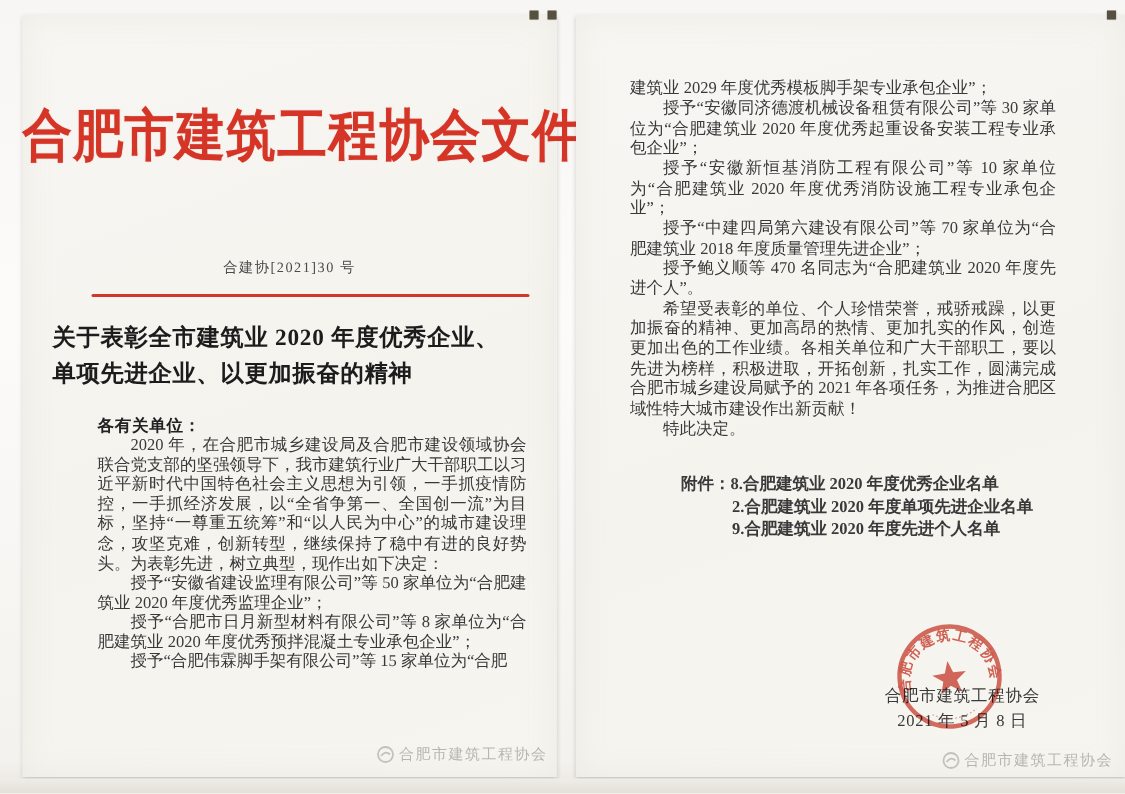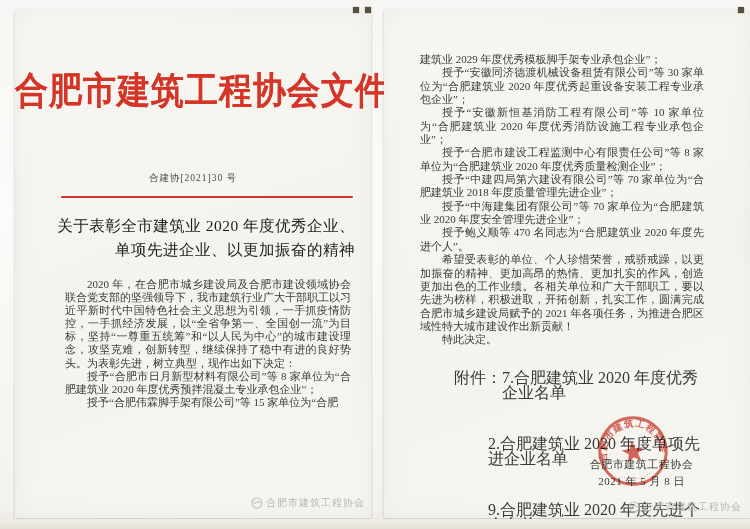--- a/index.html
+++ b/index.html
@@ -30,36 +30,36 @@
   }
   .doc-no{
     position:absolute; top:162px; left:0; right:0; text-align:center;
     font-size:9.5px; color:#4a4a4a; letter-spacing:1px;
   }
   .red-rule{
     position:absolute; top:186px; left:46px; right:18px; height:2px;
     background:#cf382a; border-radius:1px;
   }
   .doc-title{
-    position:absolute; top:204px; left:20px; right:16px; text-align:right;
-    font-size:15.5px; font-weight:normal; color:#1c1c1c; line-height:24px;
+    position:absolute; top:204px; left:20px; right:16px; text-align:left;
+    font-size:15.5px; font-weight:bold; color:#1c1c1c; line-height:24px;
     letter-spacing:.5px;
   }
   .content{ position:absolute; font-size:11px; color:#39393a; line-height:13.1px; }
   .content-1{ top:268px; left:50px; right:20px; }
   .content p{ text-align:justify; }
   .content p.indent{ text-indent:2em; }
   .salutation{ font-weight:bold; color:#222; letter-spacing:.5px; }
 
   
   .content-2{ top:43px; left:36px; right:46px; line-height:13.35px; }
-  .attachments{ margin-top:23px; font-size:16px; color:#39393a; line-height:15px; padding-left:34px; }
+  .attachments{ margin-top:23px; font-size:11px; color:#39393a; line-height:15px; padding-left:34px;font-weight:bold; }
   .att-row{ display:flex; }
   .att-label{ white-space:nowrap; }
-  .att-indent{ padding-left:34px;margin-top:36px; }
+  .att-indent{ padding-left:34px; }
   .signature{
     position:absolute; top:446px; left:175px; width:165px;
     text-align:center; font-size:11px; color:#3a3a3a; line-height:17px; letter-spacing:.5px;
   }
   .seal{
     position:absolute; left:212px; top:404px; width:74px; height:74px;
     opacity:.86; mix-blend-mode:multiply; transform:rotate(-8deg);
   }
 
   
@@ -84,52 +84,52 @@
     <div class="red-head">合肥市建筑工程协会文件</div>
     <div class="doc-no">合建协[2021]30 号</div>
     <div class="red-rule"></div>
 
     <div class="doc-title">
       <span style="display:block">关于表彰全市建筑业 2020 年度优秀企业、</span>
       <span style="display:block">单项先进企业、以更加振奋的精神</span>
     </div>
 
     <div class="content content-1">
+      <p class="salutation">各有关单位：</p>
       <p class="indent">2020 年，在合肥市城乡建设局及合肥市建设领域协会联合党支部的坚强领导下，我市建筑行业广大干部职工以习近平新时代中国特色社会主义思想为引领，一手抓疫情防控，一手抓经济发展，以“全省争第一、全国创一流”为目标，坚持“一尊重五统筹”和“以人民为中心”的城市建设理念，攻坚克难，创新转型，继续保持了稳中有进的良好势头。为表彰先进，树立典型，现作出如下决定：</p>
+      <p class="indent">授予“安徽省建设监理有限公司”等 50 家单位为“合肥建筑业 2020 年度优秀监理企业”；</p>
       <p class="indent">授予“合肥市日月新型材料有限公司”等 8 家单位为“合肥建筑业 2020 年度优秀预拌混凝土专业承包企业”；</p>
       <p class="indent">授予“合肥伟霖脚手架有限公司”等 15 家单位为“合肥</p>
     </div>
 
     <div class="watermark wm-1">
       <svg class="wm-icon" viewBox="0 0 12 12">
         <circle cx="6" cy="6" r="5" fill="none" stroke="#b7b6b2" stroke-width="1.2"></circle>
         <path d="M3,7 Q6,3 9,6" fill="none" stroke="#b7b6b2" stroke-width="1.2"></path>
       </svg>
       <span>合肥市建筑工程协会</span>
     </div>
   </div>
 
   <div class="page page-right">
     <div class="staple" style="right:6px;"></div>
 
     <div class="content content-2">
       <p>建筑业 2029 年度优秀模板脚手架专业承包企业”；</p>
       <p class="indent">授予“安徽同济德渡机械设备租赁有限公司”等 30 家单位为“合肥建筑业 2020 年度优秀起重设备安装工程专业承包企业”；</p>
       <p class="indent">授予“安徽新恒基消防工程有限公司”等 10 家单位为“合肥建筑业 2020 年度优秀消防设施工程专业承包企业”；</p>
-      <p class="indent">授予“合肥市建设工程监测中心有限责任公司”等 8 家单位为“合肥建筑业 2020 年度优秀质量检测企业”；</p>
       <p class="indent">授予“中建四局第六建设有限公司”等 70 家单位为“合肥建筑业 2018 年度质量管理先进企业”；</p>
-      <p class="indent">授予“中海建集团有限公司”等 70 家单位为“合肥建筑业 2020 年度安全管理先进企业”；</p>
       <p class="indent">授予鲍义顺等 470 名同志为“合肥建筑业 2020 年度先进个人”。</p>
       <p class="indent">希望受表彰的单位、个人珍惜荣誉，戒骄戒躁，以更加振奋的精神、更加高昂的热情、更加扎实的作风，创造更加出色的工作业绩。各相关单位和广大干部职工，要以先进为榜样，积极进取，开拓创新，扎实工作，圆满完成合肥市城乡建设局赋予的 2021 年各项任务，为推进合肥区域性特大城市建设作出新贡献！</p>
       <p class="indent">特此决定。</p>
 
       <div class="attachments">
         <div class="att-row">
           <span class="att-label">附件：</span>
-          <span>7.合肥建筑业 2020 年度优秀企业名单</span>
+          <span>8.合肥建筑业 2020 年度优秀企业名单</span>
         </div>
         <div class="att-row att-indent">
           <span>2.合肥建筑业 2020 年度单项先进企业名单</span>
         </div>
         <div class="att-row att-indent">
           <span>9.合肥建筑业 2020 年度先进个人名单</span>
         </div>
       </div>
     </div>
 

